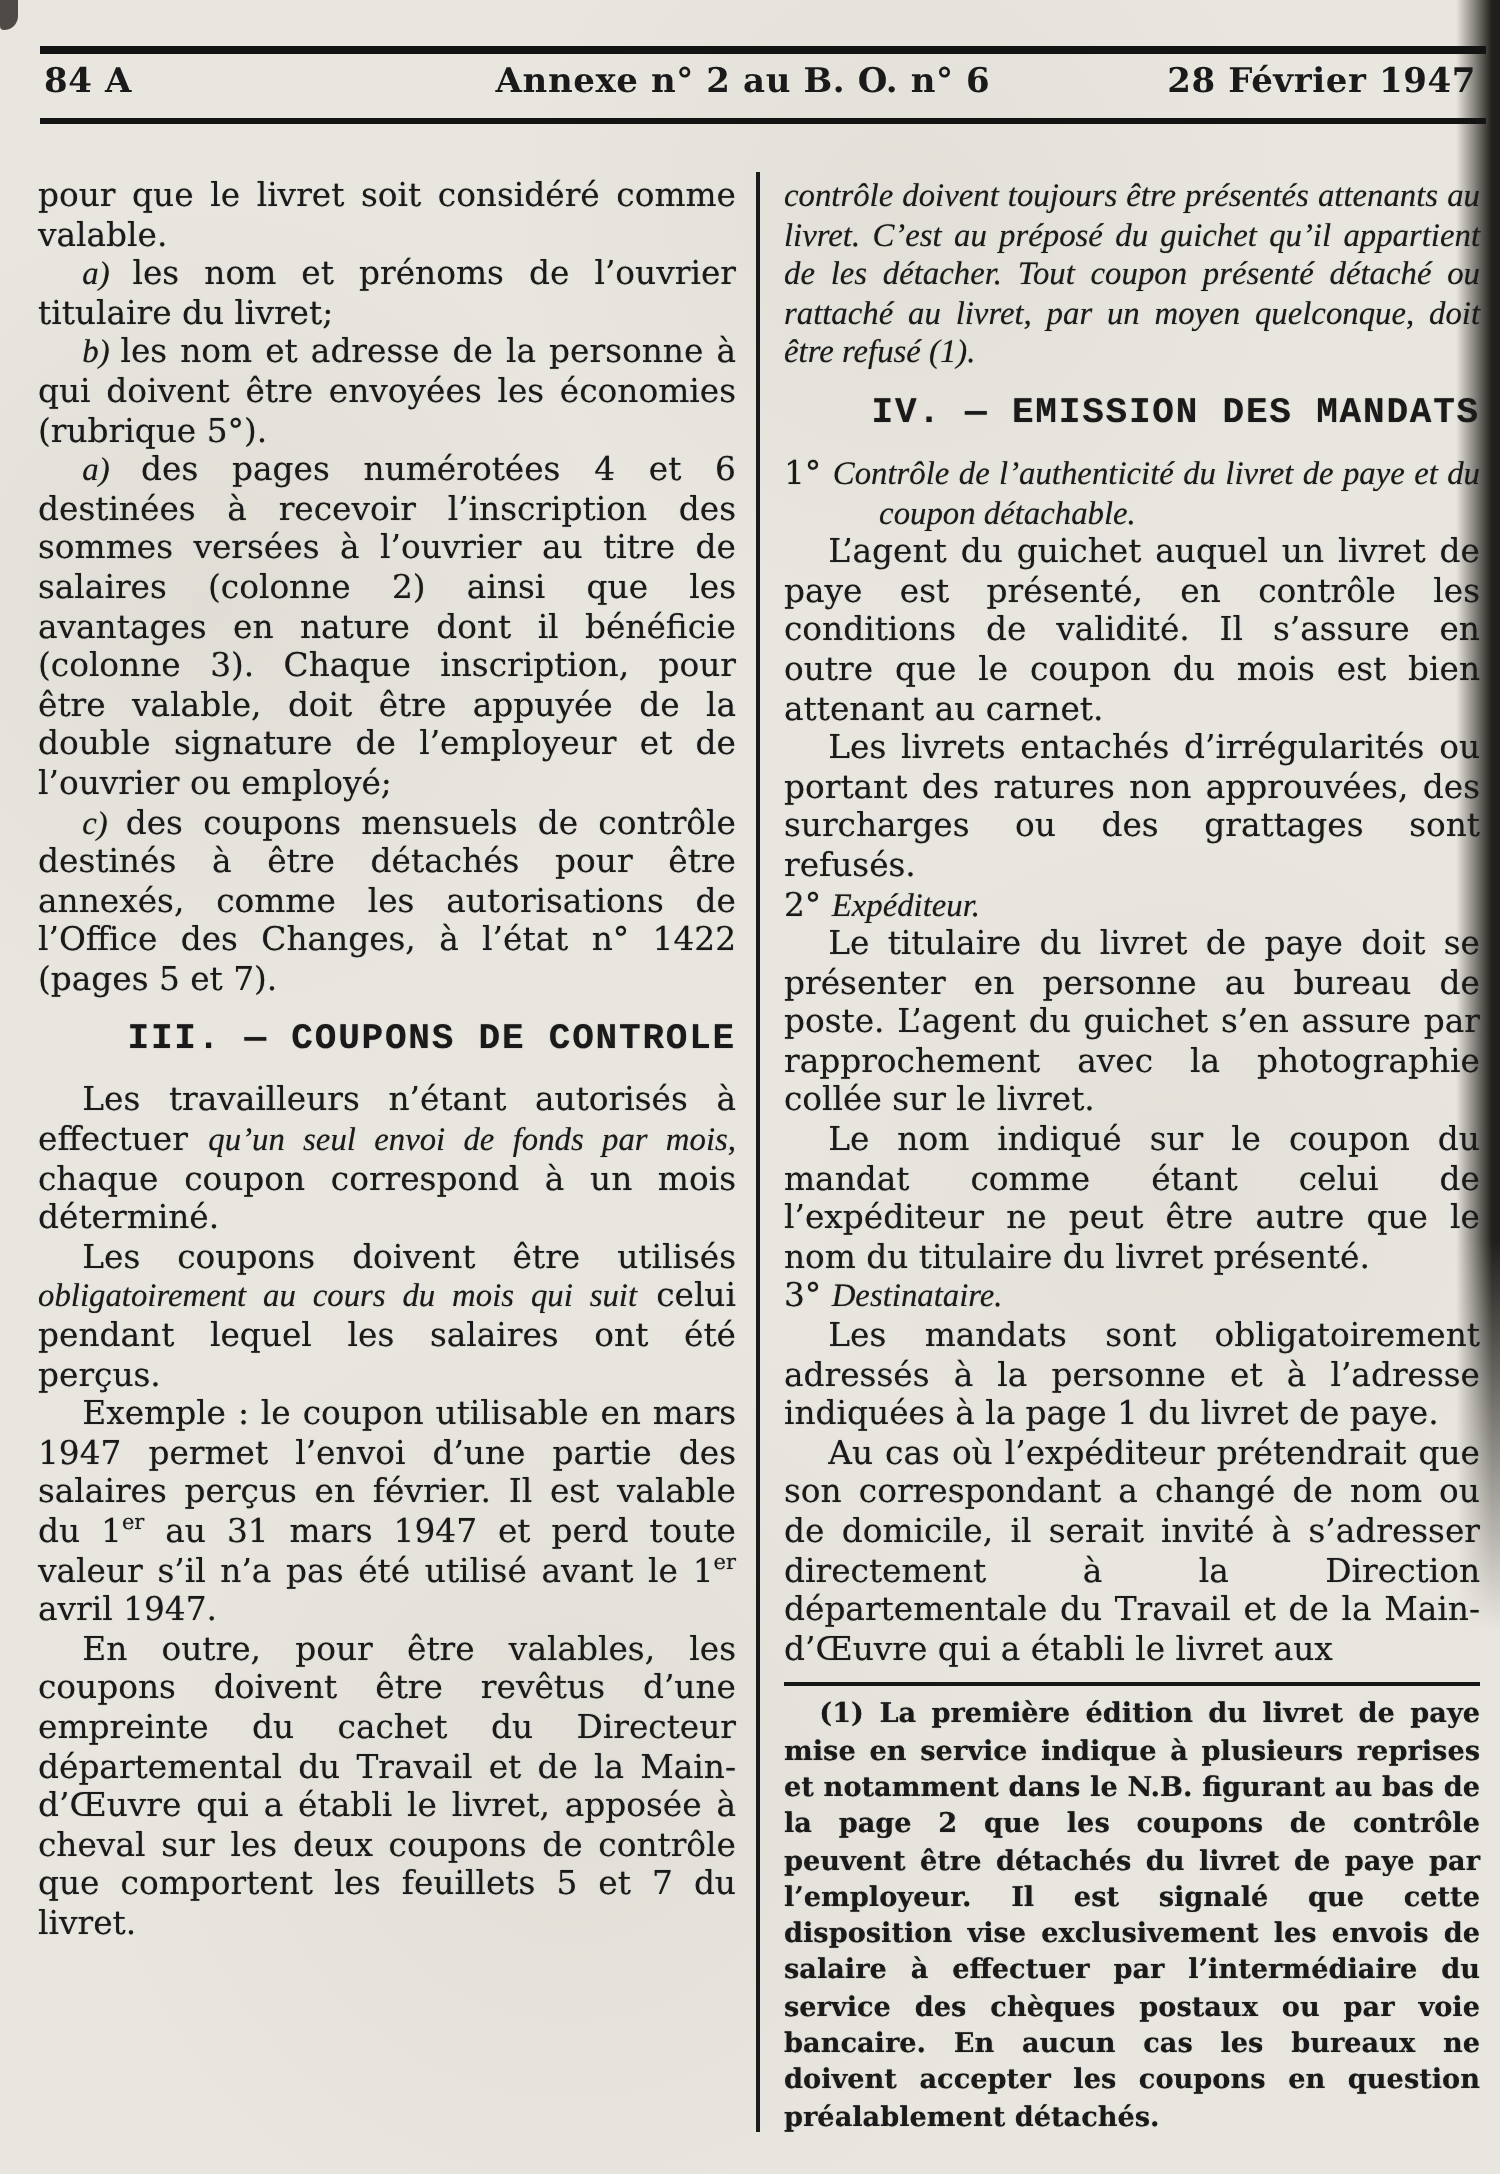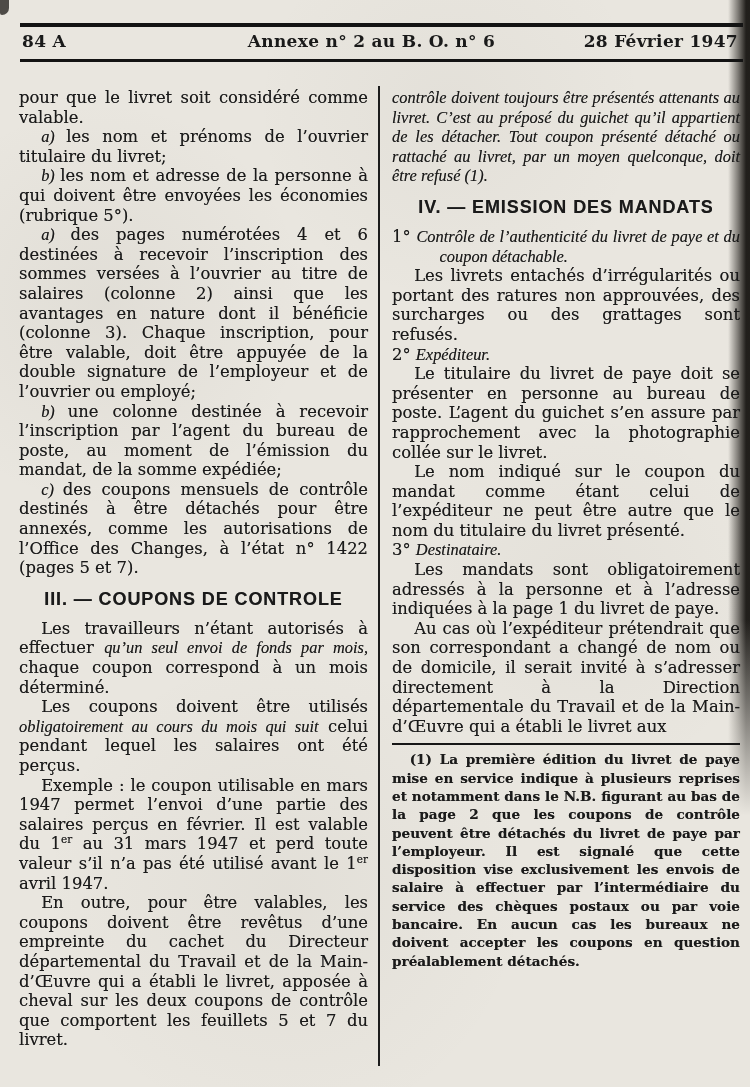--- a/index.html
+++ b/index.html
@@ -36,22 +36,22 @@
     text-shadow:0 0 0.5px rgba(26,26,26,0.55);}
   .col-left{left:19px;width:349px;}
   .col-right{left:392px;width:348px;}
 
   .para{margin:0;text-indent:1.35em;}
   .flush{text-indent:0;}
   .hang{padding-left:2.9em;text-indent:-2.9em;}
   .it{font-style:italic;font-family:Liberation Serif, serif;}
   .sup{vertical-align:super;font-size:10.5px;line-height:0;}
 
-  .heading{font-family:Liberation Sans, sans-serif;font-weight:bold;
-    font-size:18px;letter-spacing:0.9px;text-align:center;text-indent:0;margin:11px 0 9px 0;line-height:21px;}
+  .heading{font-family:Liberation Mono, monospace;font-weight:bold;
+    font-size:18px;letter-spacing:0.9px;text-align:right;text-indent:0;margin:11px 0 9px 0;line-height:21px;}
 
   .footnote-rule{height:2px;background:#161616;margin:7px 0 5px 0;}
   .footnote{font-weight:bold;font-size:13.6px;line-height:18.3px;text-align:justify;}
   .fn-para{margin:0;text-indent:1.3em;}
 </style>
 </head>
 <body>
 
 <div class="page">
 
@@ -67,34 +67,34 @@
   </div>
   <div class="rule rule-bottom"></div>
 
   <div class="divider"></div>
 
   <div class="col col-left">
     <p class="para flush"><span>pour que le livret soit considéré comme valable.</span></p>
     <p class="para"><span class="it">a) </span><span>les nom et prénoms de l’ouvrier titulaire du livret;</span></p>
     <p class="para"><span class="it">b) </span><span>les nom et adresse de la personne à qui doivent être envoyées les économies (rubrique 5°).</span></p>
     <p class="para"><span class="it">a) </span><span>des pages numérotées 4 et 6 destinées à recevoir l’inscription des sommes versées à l’ouvrier au titre de salaires (colonne 2) ainsi que les avantages en nature dont il bénéficie (colonne 3). Chaque inscription, pour être valable, doit être appuyée de la double signature de l’employeur et de l’ouvrier ou employé;</span></p>
-    <p class="para"><span class="it">b) </span><span>une colonne destinée à recevoir l’inscription par l’agent du bureau de poste, au moment de l’émission du mandat, de la somme expédiée;</span></p>
     <p class="para"><span class="it">c) </span><span>des coupons mensuels de contrôle destinés à être détachés pour être annexés, comme les autorisations de l’Office des Changes, à l’état n° 1422 (pages 5 et 7).</span></p>
     <h2 class="heading">III. — COUPONS DE CONTROLE</h2>
     <p class="para"><span>Les travailleurs n’étant autorisés à effectuer </span><span class="it">qu’un seul envoi de fonds par mois,</span><span> chaque coupon correspond à un mois déterminé.</span></p>
     <p class="para"><span>Les coupons doivent être utilisés </span><span class="it">obligatoirement au cours du mois qui suit</span><span> celui pendant lequel les salaires ont été perçus.</span></p>
     <p class="para"><span>Exemple : le coupon utilisable en mars 1947 permet l’envoi d’une partie des salaires perçus en février. Il est valable du 1</span><span class="sup">er</span><span> au 31 mars 1947 et perd toute valeur s’il n’a pas été utilisé avant le 1</span><span class="sup">er</span><span> avril 1947.</span></p>
     <p class="para"><span>En outre, pour être valables, les coupons doivent être revêtus d’une empreinte du cachet du Directeur départemental du Travail et de la Main-d’Œuvre qui a établi le livret, apposée à cheval sur les deux coupons de contrôle que comportent les feuillets 5 et 7 du livret.</span></p>
 
   </div>
 
   <div class="col col-right">
     <p class="para flush it"><span>contrôle doivent toujours être présentés attenants au livret. C’est au préposé du guichet qu’il appartient de les détacher. Tout coupon présenté détaché ou rattaché au livret, par un moyen quelconque, doit être refusé (1).</span></p>
     <h2 class="heading">IV. — EMISSION DES MANDATS</h2>
     <p class="para flush hang"><span>1° </span><span class="it">Contrôle de l’authenticité du livret de paye et du coupon détachable.</span></p>
+    <p class="para"><span>L’agent du guichet auquel un livret de paye est présenté, en contrôle les conditions de validité. Il s’assure en outre que le coupon du mois est bien attenant au carnet.</span></p>
     <p class="para"><span>Les livrets entachés d’irrégularités ou portant des ratures non approuvées, des surcharges ou des grattages sont refusés.</span></p>
     <p class="para flush"><span>2° </span><span class="it">Expéditeur.</span></p>
     <p class="para"><span>Le titulaire du livret de paye doit se présenter en personne au bureau de poste. L’agent du guichet s’en assure par rapprochement avec la photographie collée sur le livret.</span></p>
     <p class="para"><span>Le nom indiqué sur le coupon du mandat comme étant celui de l’expéditeur ne peut être autre que le nom du titulaire du livret présenté.</span></p>
     <p class="para flush"><span>3° </span><span class="it">Destinataire.</span></p>
     <p class="para"><span>Les mandats sont obligatoirement adressés à la personne et à l’adresse indiquées à la page 1 du livret de paye.</span></p>
     <p class="para"><span>Au cas où l’expéditeur prétendrait que son correspondant a changé de nom ou de domicile, il serait invité à s’adresser directement à la Direction départementale du Travail et de la Main-d’Œuvre qui a établi le livret aux</span></p>
     <div class="footnote-rule"></div>
     <div class="footnote">
       <p class="fn-para"><span>(1) La première édition du livret de paye mise en service indique à plusieurs reprises et notamment dans le N.B. figurant au bas de la page 2 que les coupons de contrôle peuvent être détachés du livret de paye par l’employeur. Il est signalé que cette disposition vise exclusivement les envois de salaire à effectuer par l’intermédiaire du service des chèques postaux ou par voie bancaire. En aucun cas les bureaux ne doivent accepter les coupons en question préalablement détachés.</span></p>

